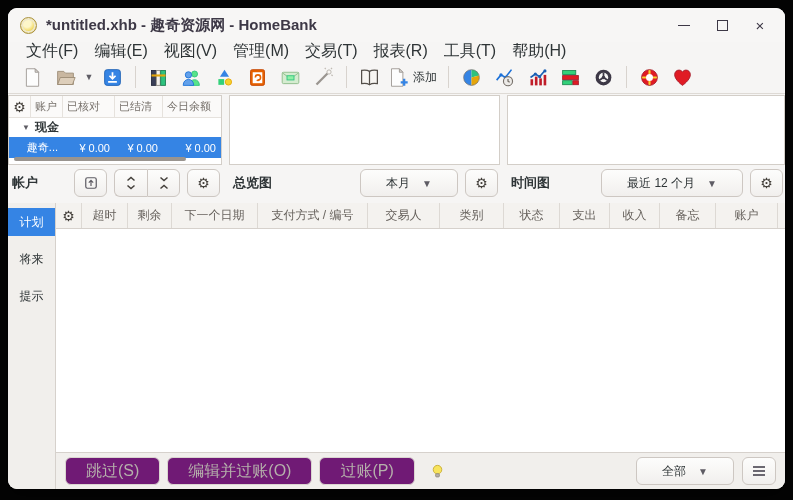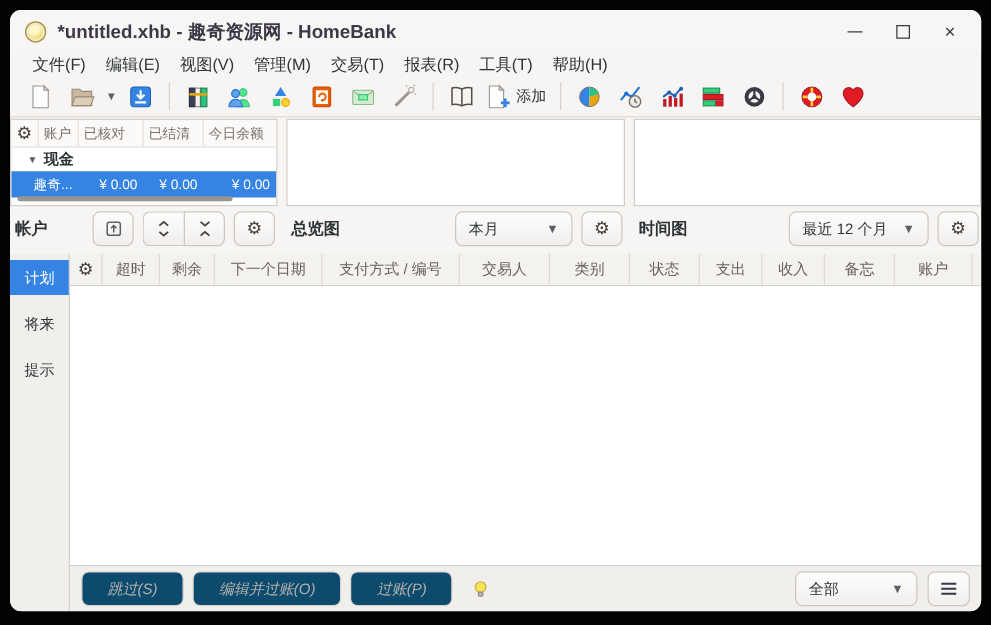--- a/index.html
+++ b/index.html
@@ -9,21 +9,21 @@
   .titlebar{height:34px;display:flex;align-items:center;padding:0 6px 0 12px;background:#f7f6f5;flex:0 0 auto;}
   .appicon{width:15px;height:15px;border-radius:50%;background:radial-gradient(circle at 40% 35%,#fdf6c9 0 30%,#f3dd6e 55%,#caa93f 100%);border:1px solid #a8financial0;border:1px solid #a89040;box-shadow:inset 0 0 0 2px #efe8c9;}
   .title-text{margin-left:9px;font-size:15px;font-weight:700;color:#3d3846;}
   .winctrls{margin-left:auto;display:flex;align-items:center;}
   .winbtn{width:38px;height:30px;display:flex;align-items:center;justify-content:center;color:#3d3846;font-size:13px;}
   .wb-min{width:12px;height:1px;border-bottom:1.4px solid #3d3846;display:block;}
   .wb-max{width:9px;height:9px;border:1.4px solid #3d3846;display:block;}
   .wb-close{font-size:15px;line-height:1;}
   
   .menubar{height:19px;display:flex;align-items:center;padding-left:10px;flex:0 0 auto;}
-  .menu-item{font-size:13px;color:#2e3436;padding:1px 8px;border-radius:3px;}
+  .menu-item{font-size:16px;color:#2e3436;padding:1px 8px;border-radius:3px;}
   
   .toolbar{height:32px;display:flex;align-items:center;padding:0 8px;border-bottom:1px solid #dedad5;flex:0 0 auto;}
   .tbtn{height:27px;min-width:29px;display:flex;align-items:center;justify-content:center;border-radius:4px;gap:4px;padding:0 2px;}
   .tbtn svg{display:block;}
   .tbtn .tlabel{font-size:12px;color:#2e3436;padding-right:3px;}
   .tsep{width:1px;height:22px;background:#d8d3ce;margin:0 6px;flex:0 0 auto;}
   .tcaret{width:14px;height:27px;display:flex;align-items:center;justify-content:center;color:#5e5c64;font-size:9px;}
   
   .panels{height:104px;display:flex;gap:7px;padding:1px 0 0 0;margin:0;flex:0 0 auto;}
   .panel{display:flex;flex-direction:column;min-width:0;}
@@ -31,21 +31,21 @@
   .panel-mid{flex:1 1 auto;}
   .panel-right{width:278px;flex:0 0 auto;}
   .panel-content{flex:1 1 auto;background:#fff;border:1px solid #d3cec8;position:relative;overflow:hidden;}
   .panel-footer{height:32px;display:flex;align-items:center;padding:2px 2px 0 4px;gap:7px;flex:0 0 auto;}
   .pf-label{font-size:13px;font-weight:700;color:#2e3436;margin-right:auto;}
   .sbtn{height:28px;min-width:33px;background:linear-gradient(#fdfdfc,#f1efed);border:1px solid #cdc7c2;border-radius:6px;display:flex;align-items:center;justify-content:center;color:#5e5c64;box-sizing:border-box;}
   .sbtn-pair{display:flex;}
   .sbtn-pair .sbtn:first-child{border-radius:6px 0 0 6px;border-right:none;}
   .sbtn-pair .sbtn:last-child{border-radius:0 6px 6px 0;}
   .gear{font-family:"DejaVu Sans",sans-serif;font-size:14px;line-height:1;color:#44403b;}
-  .dropdown{height:28px;background:linear-gradient(#fdfdfc,#f1efed);border:1px solid #cdc7c2;border-radius:6px;display:flex;align-items:center;padding:0 10px;box-sizing:border-box;}
+  .dropdown{height:28px;background:linear-gradient(#fdfdfc,#f1efed);border:1px solid #cdc7c2;border-radius:6px;display:flex;align-items:center;padding:0 25px;box-sizing:border-box;}
   .dd-value{font-size:12px;color:#2e3436;margin-right:auto;}
   .dd-caret{color:#5e5c64;font-size:10px;margin-left:12px;}
   
   .acc-header{height:21px;display:flex;align-items:center;background:#fbfaf9;border-bottom:1px solid #e6e2dd;font-size:11px;color:#77716b;}
   .acc-hcell{border-right:1px solid #e6e2dd;height:100%;display:flex;align-items:center;padding:0 4px;box-sizing:border-box;white-space:nowrap;overflow:hidden;}
   .acc-hgear{width:22px;justify-content:center;padding:0;}
   .acc-hname{flex:1 1 auto;min-width:0;}
   .w-rec{width:52px;flex:0 0 auto;}
   .w-clr{width:48px;flex:0 0 auto;}
   .w-tod{width:58px;flex:0 0 auto;border-right:none;}
@@ -62,21 +62,21 @@
   .side-tab{height:28px;display:flex;align-items:center;justify-content:center;font-size:12px;color:#2e3436;}
   .side-tab.selected{background:#3584e4;color:#fff;}
   .content{flex:1 1 auto;display:flex;flex-direction:column;min-width:0;}
   .tbl-header{height:25px;display:flex;align-items:center;background:#f4f2ef;border-bottom:1px solid #d6d1cc;font-size:12px;color:#67625d;flex:0 0 auto;}
   .thcell{border-right:1px solid #ddd9d4;height:100%;display:flex;align-items:center;justify-content:center;box-sizing:border-box;white-space:nowrap;overflow:hidden;padding:0 4px;flex:0 0 auto;}
   .th-gear{width:26px;}
   .th-fill{flex:1 1 auto;border-right:none;}
   .tbl-body{flex:1 1 auto;background:#fff;}
   
   .actionbar{height:36px;flex:0 0 auto;background:#f1efec;border-top:1px solid #d6d1cc;display:flex;align-items:center;padding:0 9px;gap:7px;}
-  .abtn{height:28px;padding:0 20px;background:#0c4a6e;border:1px solid #dad5d0;border-radius:6px;font-size:12px;color:#b5b0ab;display:flex;align-items:center;box-sizing:border-box;white-space:nowrap;font-style:italic;}
+  .abtn{height:28px;padding:0 20px;background:#701a75;border:1px solid #dad5d0;border-radius:6px;font-size:16px;color:#b5b0ab;display:flex;align-items:center;box-sizing:border-box;white-space:nowrap;}
   .bulb{margin-left:9px;display:flex;align-items:center;}
   .right-ctrls{margin-left:auto;display:flex;align-items:center;gap:8px;}
   .dd-all{width:98px;}
   .menu-sq{width:34px;height:28px;}
 </style>
 </head>
 <body>
 
 <div class="window">
 

